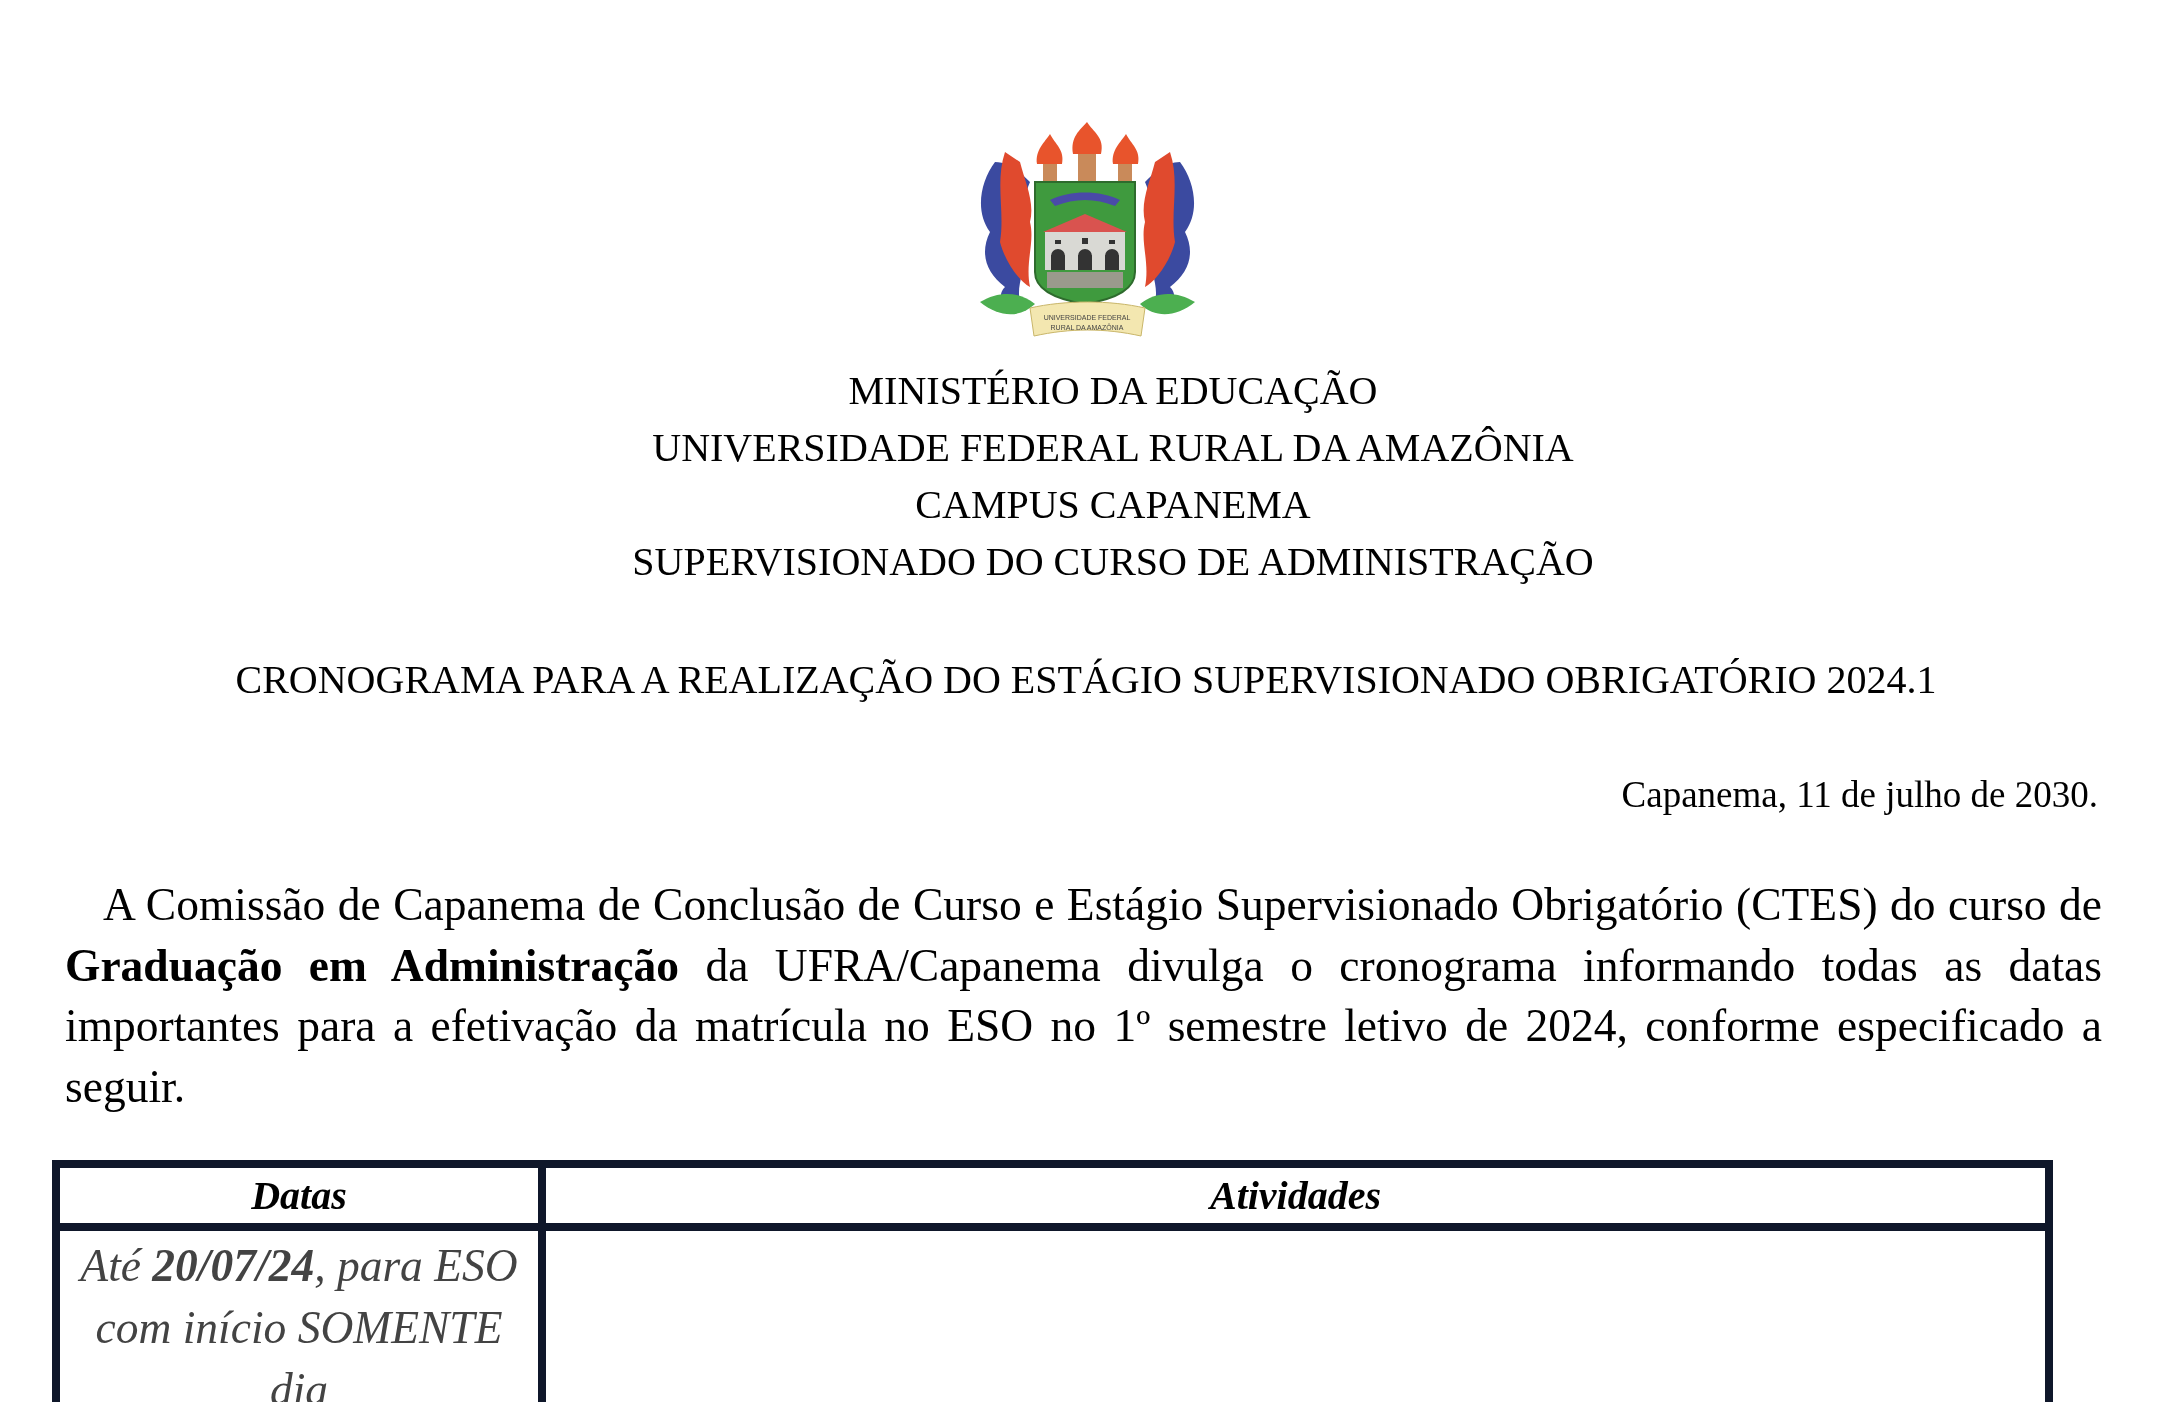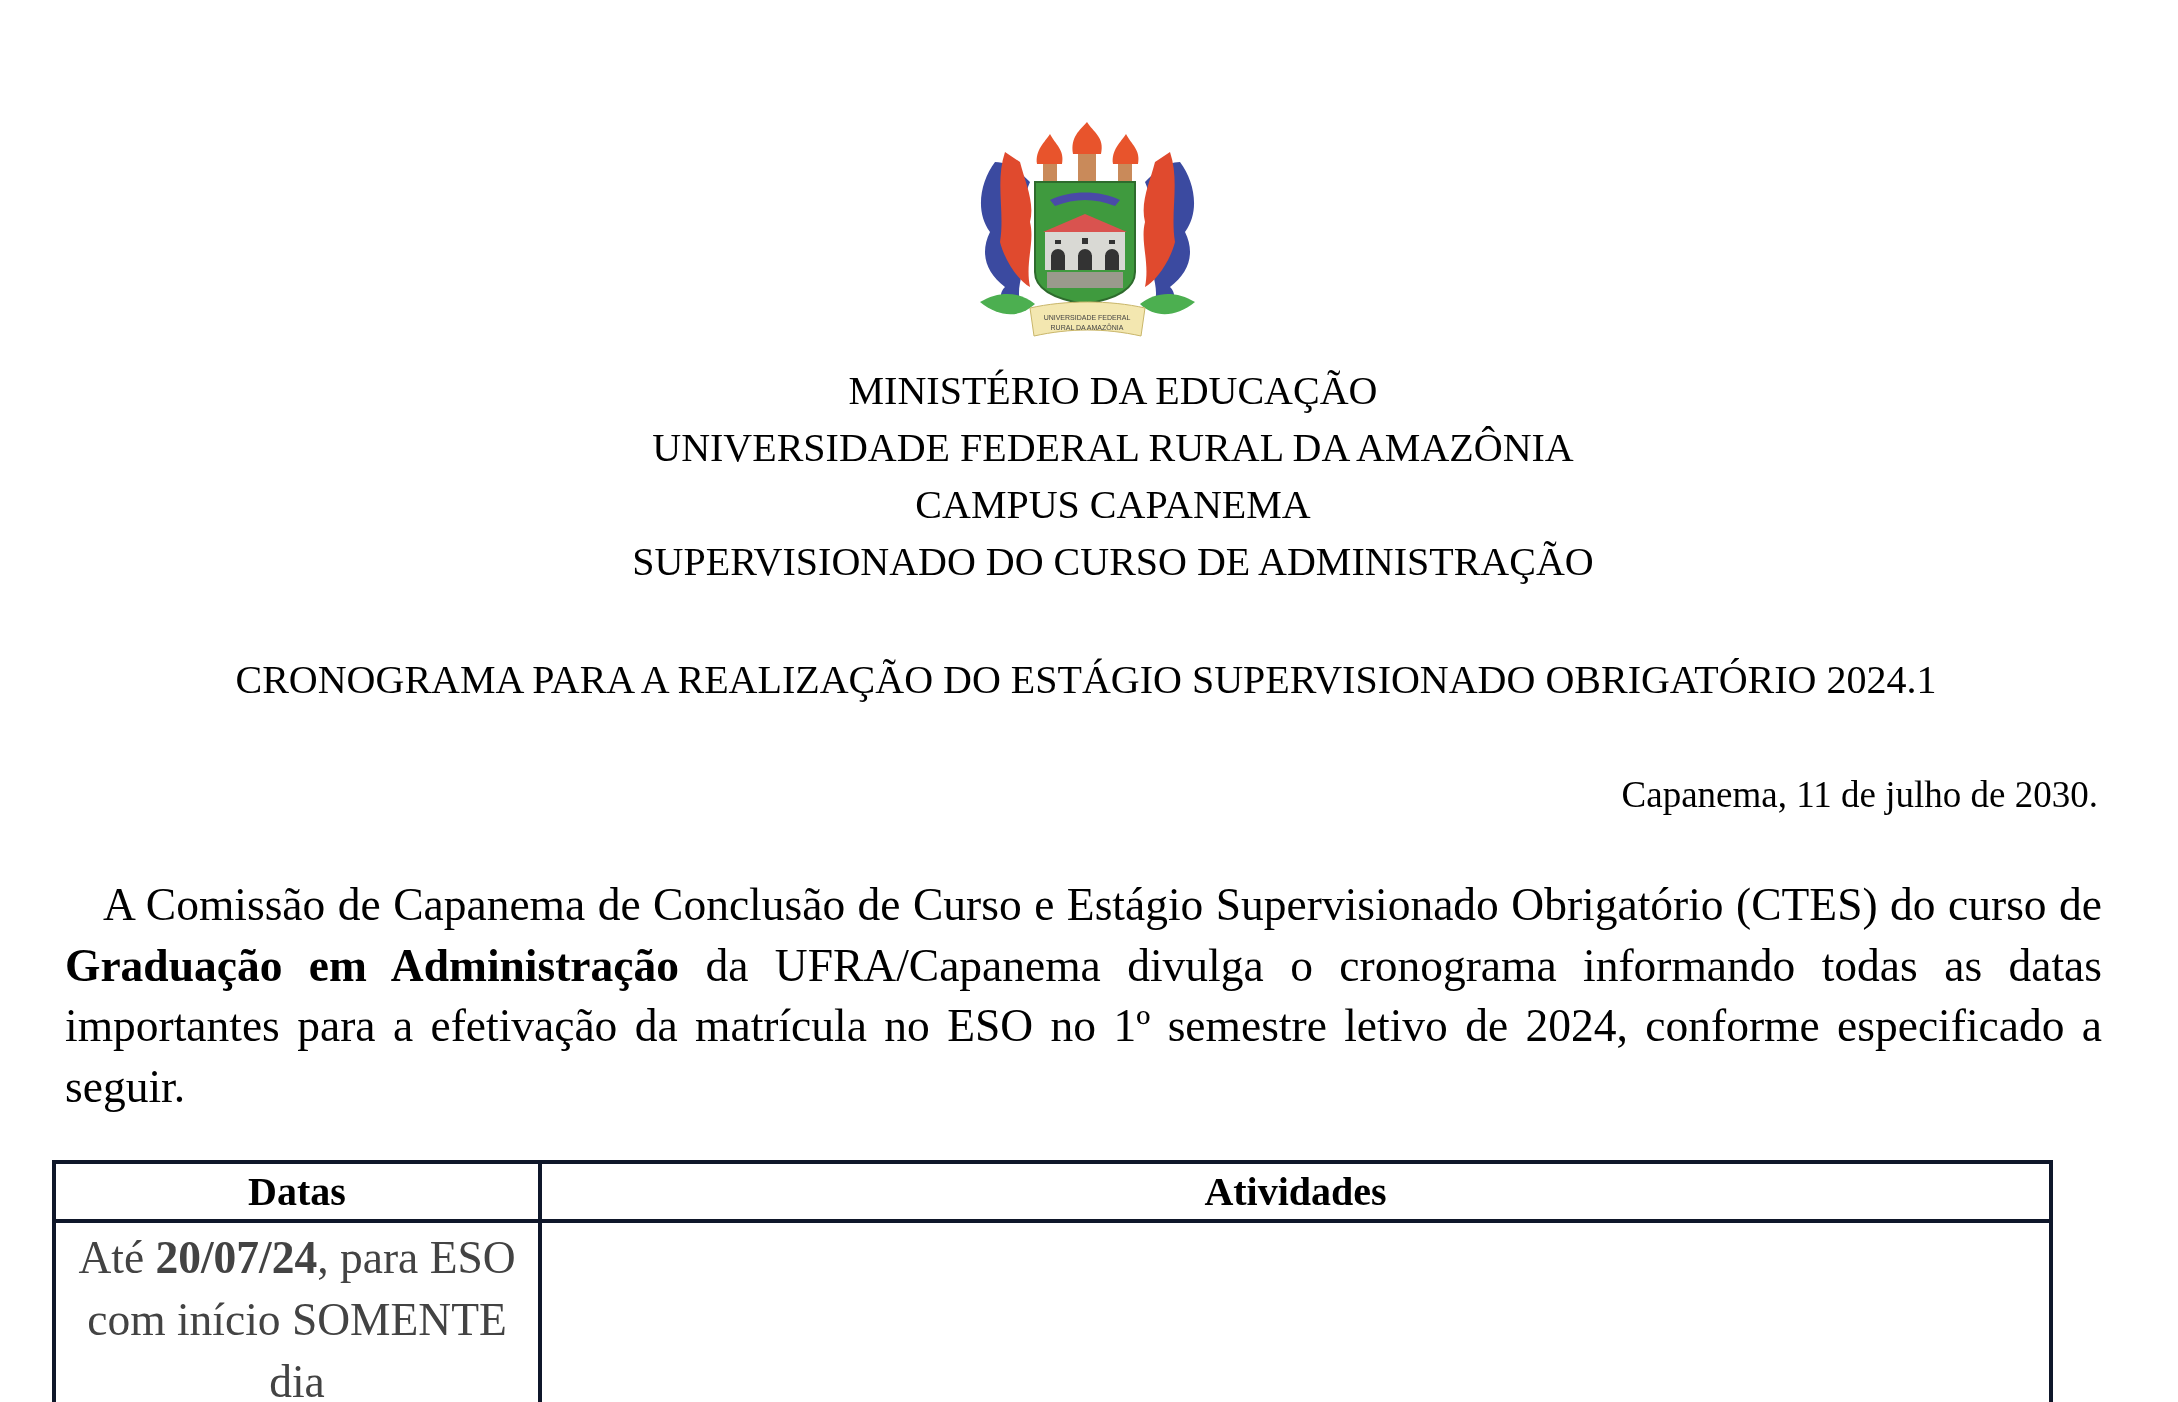--- a/index.html
+++ b/index.html
@@ -24,21 +24,21 @@
   .para {
     position: absolute; left: 65px; top: 875px; width: 2037px;
     font-size: 45.5px; line-height: 60.5px; text-align: justify; text-indent: 38px;
   }
   .para b { font-weight: bold; }
   table.sched {
     position: absolute; left: 52px; top: 1160px; width: 2001px;
     border-collapse: collapse; table-layout: fixed;
   }
   table.sched th, table.sched td {
-    border: 4px solid #0f172a; padding: 0; vertical-align: top;
+    border: 8px solid #0f172a; padding: 0; vertical-align: top; font-style: italic;
   }
   table.sched th {
     height: 55px; font-size: 40px; font-weight: bold; text-align: center; line-height: 55px;
   }
   table.sched td.date-cell {
     text-align: center; color: #434343; font-size: 45.5px; line-height: 62px; padding: 4px 10px 0 10px; height: 240px;
   }
   table.sched td.date-cell b { font-weight: bold; }
 </style>
 </head>

